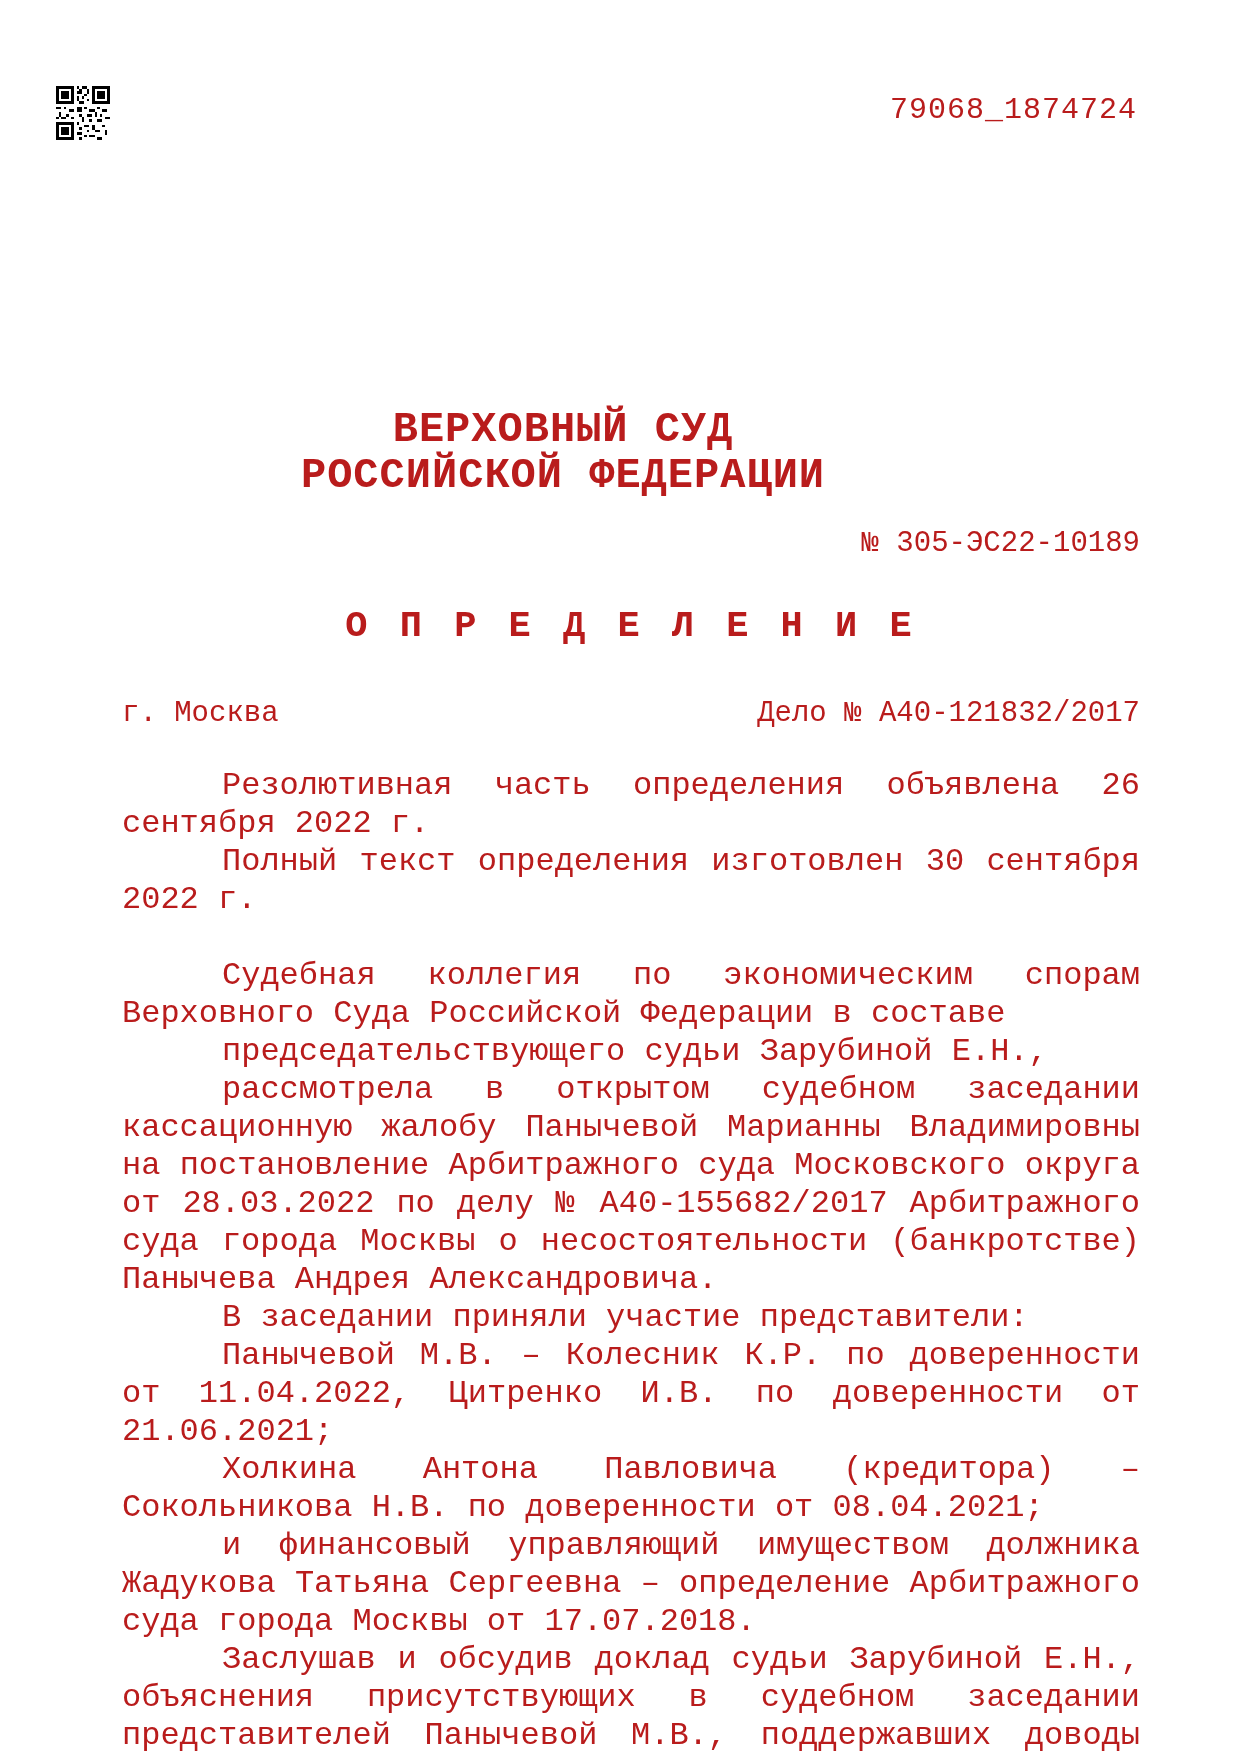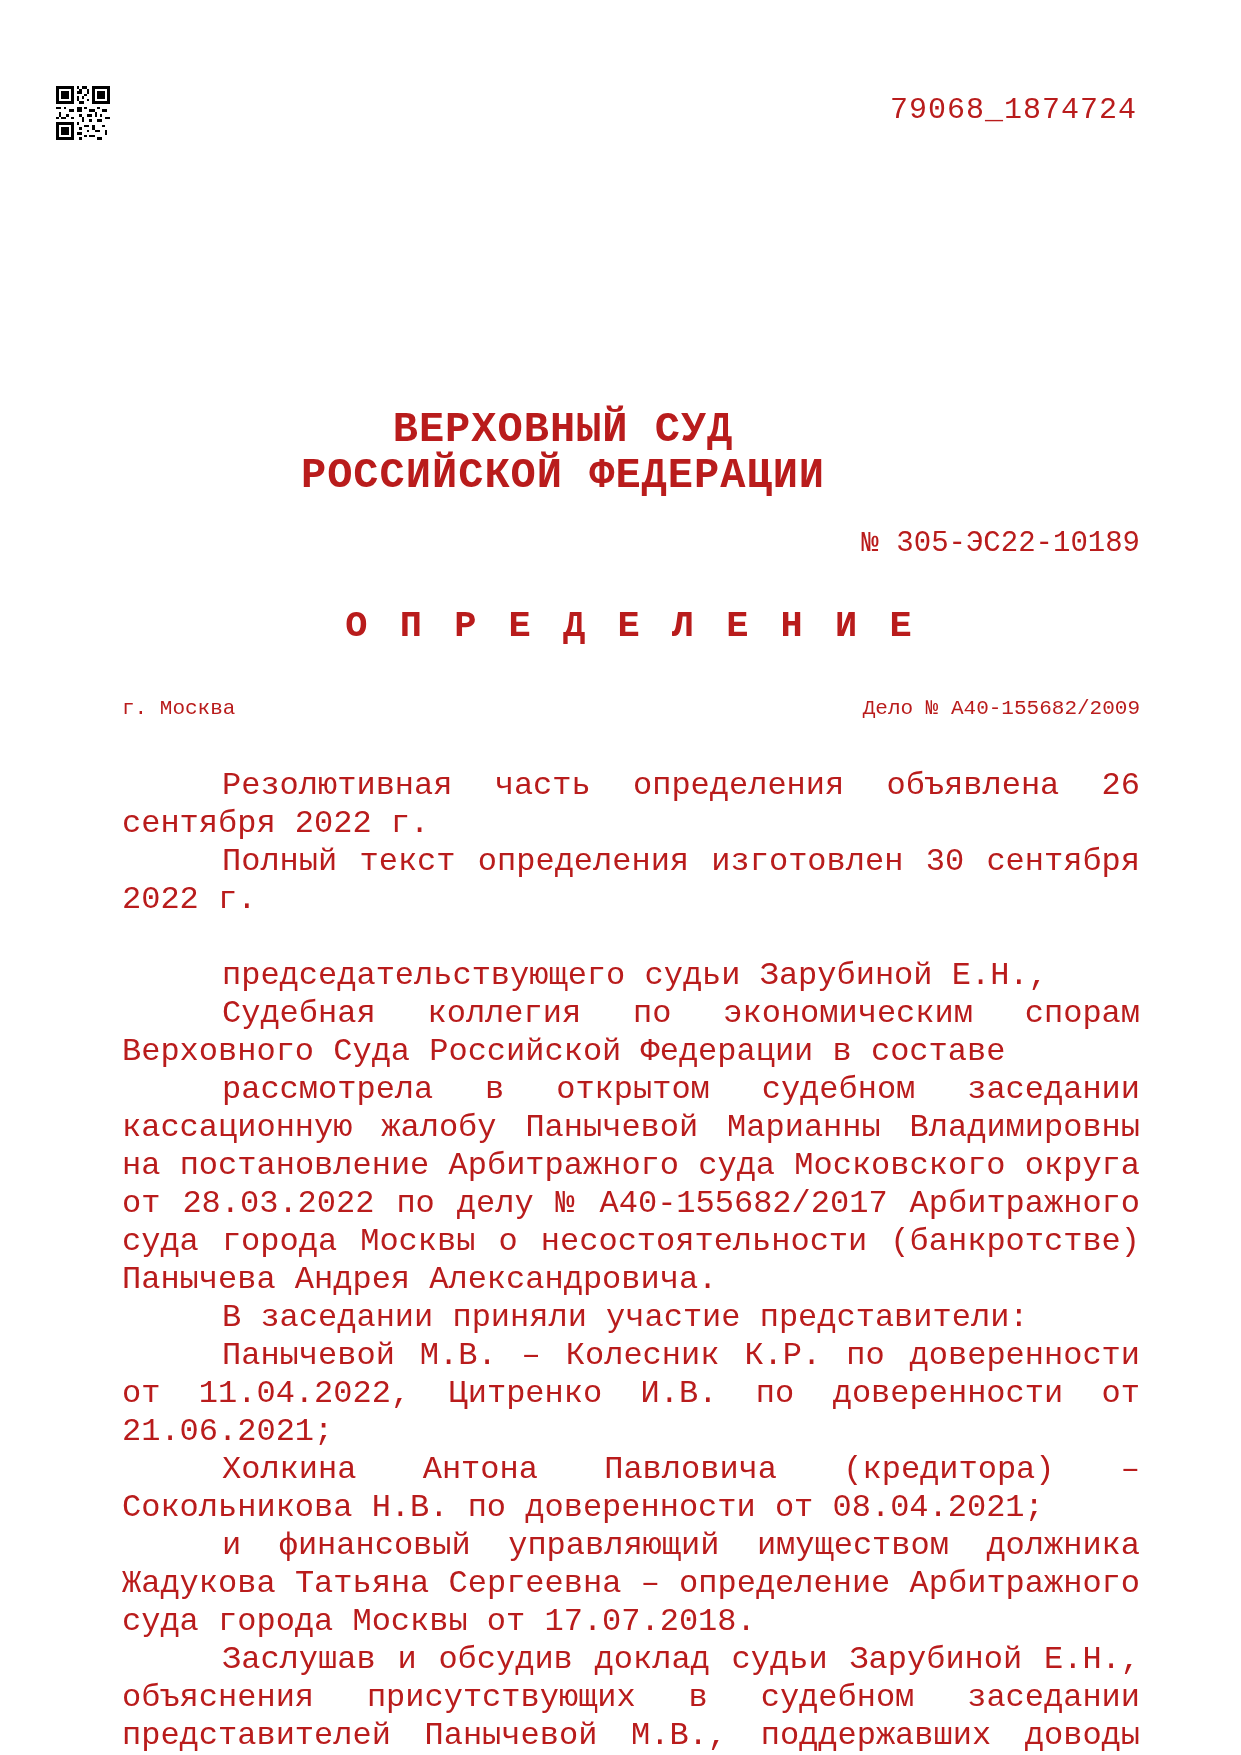--- a/index.html
+++ b/index.html
@@ -63,21 +63,21 @@
     letter-spacing: 5px;
     white-space: nowrap;
   }
   .meta-line {
     position: absolute;
     top: 668px;
     left: 122px;
     width: 1018px;
     display: flex;
     justify-content: space-between;
-    font-size: 21px;
+    font-size: 29px;
   }
   .body-text {
     position: absolute;
     top: 738px;
     left: 122px;
     width: 1018px;
     font-size: 32px;
     line-height: 38px;
     text-align: justify;
   }
@@ -158,29 +158,29 @@
     <div>ВЕРХОВНЫЙ СУД</div>
     <div>РОССИЙСКОЙ ФЕДЕРАЦИИ</div>
   </div>
 
   <div class="case-ref">№ 305-ЭС22-10189</div>
 
   <div class="doc-type">О П Р Е Д Е Л Е Н И Е</div>
 
   <div class="meta-line">
     <span>г. Москва</span>
-    <span>Дело № А40-155682/2009</span>
+    <span>Дело № А40-121832/2017</span>
   </div>
 
   <div class="body-text">
     <p>Резолютивная часть определения объявлена 26 сентября 2022 г.</p>
     <p>Полный текст определения изготовлен 30 сентября 2022 г.</p>
     <div class="para-gap"></div>
+    <p>Судебная коллегия по экономическим спорам Верховного Суда Российской Федерации в составе</p>
     <p>председательствующего судьи Зарубиной Е.Н.,</p>
-    <p>Судебная коллегия по экономическим спорам Верховного Суда Российской Федерации в составе</p>
     <p>рассмотрела в открытом судебном заседании кассационную жалобу Панычевой Марианны Владимировны на постановление Арбитражного суда Московского округа от 28.03.2022 по делу № А40-155682/2017 Арбитражного суда города Москвы о несостоятельности (банкротстве) Панычева Андрея Александровича.</p>
     <p>В заседании приняли участие представители:</p>
     <p>Панычевой М.В. – Колесник К.Р. по доверенности от 11.04.2022, Цитренко И.В. по доверенности от 21.06.2021;</p>
     <p>Холкина Антона Павловича (кредитора) – Сокольникова Н.В. по доверенности от 08.04.2021;</p>
     <p>и финансовый управляющий имуществом должника Жадукова Татьяна Сергеевна – определение Арбитражного суда города Москвы от 17.07.2018.</p>
     <p>Заслушав и обсудив доклад судьи Зарубиной Е.Н., объяснения присутствующих в судебном заседании представителей Панычевой М.В., поддержавших доводы кассационной жалобы, возражения финансового управляющего имуществом должника Жадуковой Т.С. и представителя кредитора Холкина А.П., Судебная коллегия по экономическим спорам Верховного Суда Российской Федерации</p>
   </div>
 
 </div>
 

